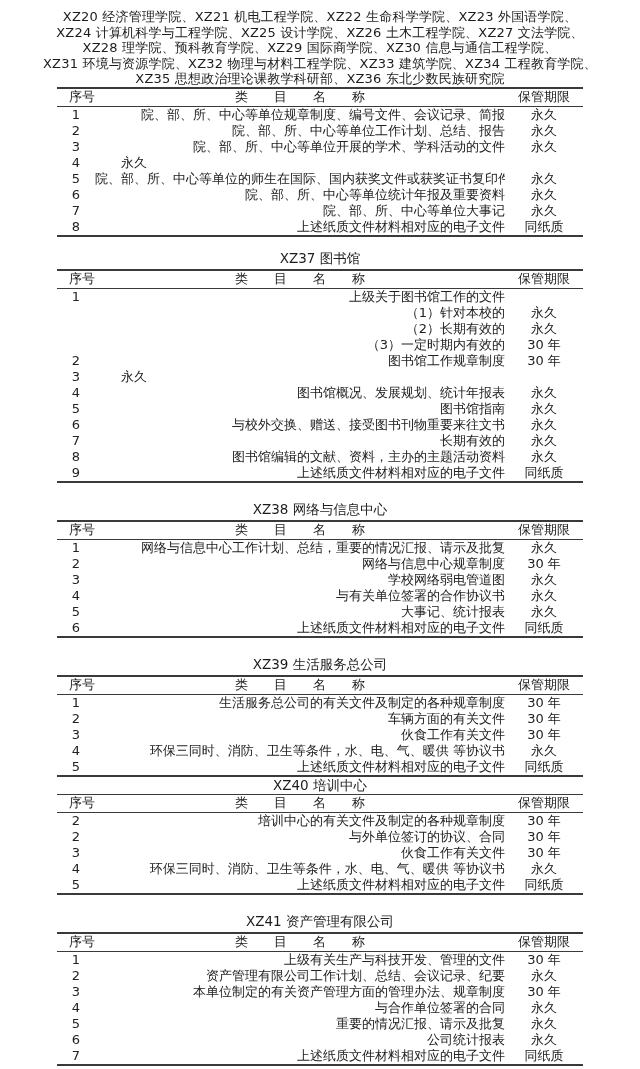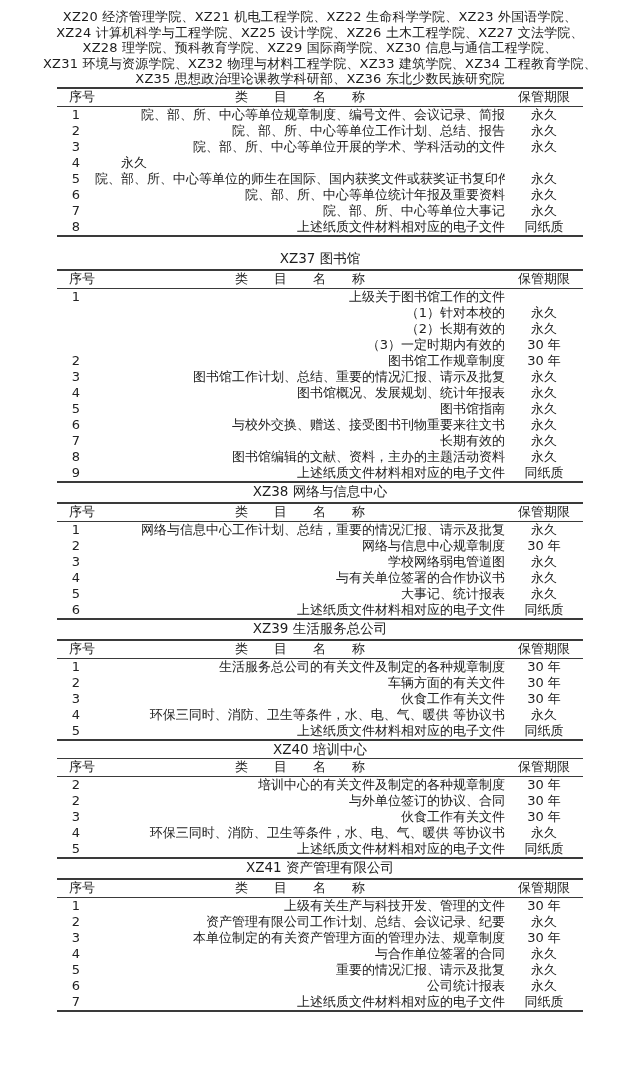--- a/index.html
+++ b/index.html
@@ -10,21 +10,21 @@
   }
   .page{padding-top:9px;}
   
   .intro{
     text-align:center;font-size:13px;line-height:15.5px;
     color:#1c1c1c;letter-spacing:0.2px;
   }
   
   .section-title{
     text-align:center;font-size:13.5px;height:17px;line-height:17px;
-    margin-bottom:2px;color:#1c1c1c;
+    margin-top:18px;margin-bottom:2px;color:#1c1c1c;
   }
   .section.first-sec .section-title{margin-top:13px;}
   .section.attached .section-title{margin:0;height:17px;}
   
   .tbl{
     width:526px;margin-left:57px;
     border-top:2px solid #3a3a3a;border-bottom:2px solid #3a3a3a;
   }
   .section.attached .tbl{border-top-width:1.5px;}
   .hdr{
@@ -152,21 +152,20 @@
   </div>
 
   <div class="row">
     <div class="c-no">2</div>
     <div class="c-name">图书馆工作规章制度</div>
     <div class="c-period">30 年</div>
   </div>
 
   <div class="row">
     <div class="c-no">3</div>
-    <div class="c-name">图书馆工作计划、总结、重要的情况汇报、请示及批复</div>
     <div class="c-period">永久</div>
   </div>
 
   <div class="row">
     <div class="c-no">4</div>
     <div class="c-name">图书馆概况、发展规划、统计年报表</div>
     <div class="c-period">永久</div>
   </div>
 
   <div class="row">

